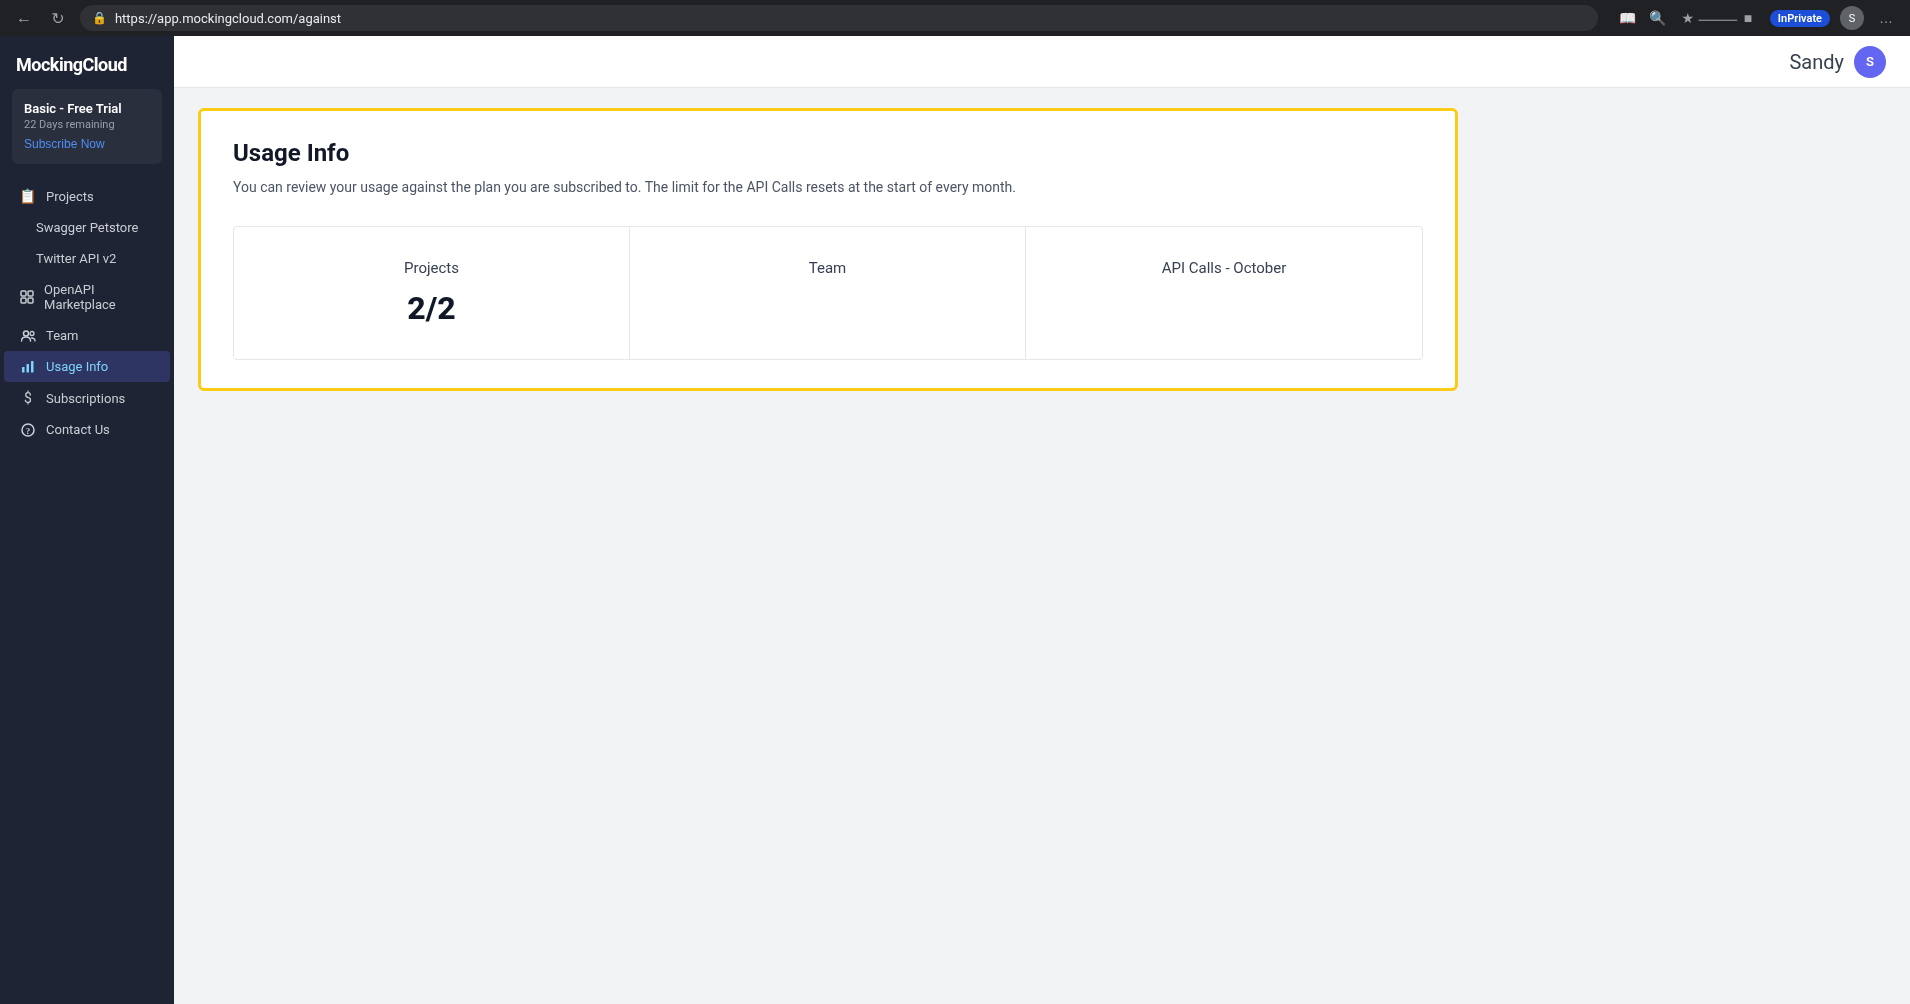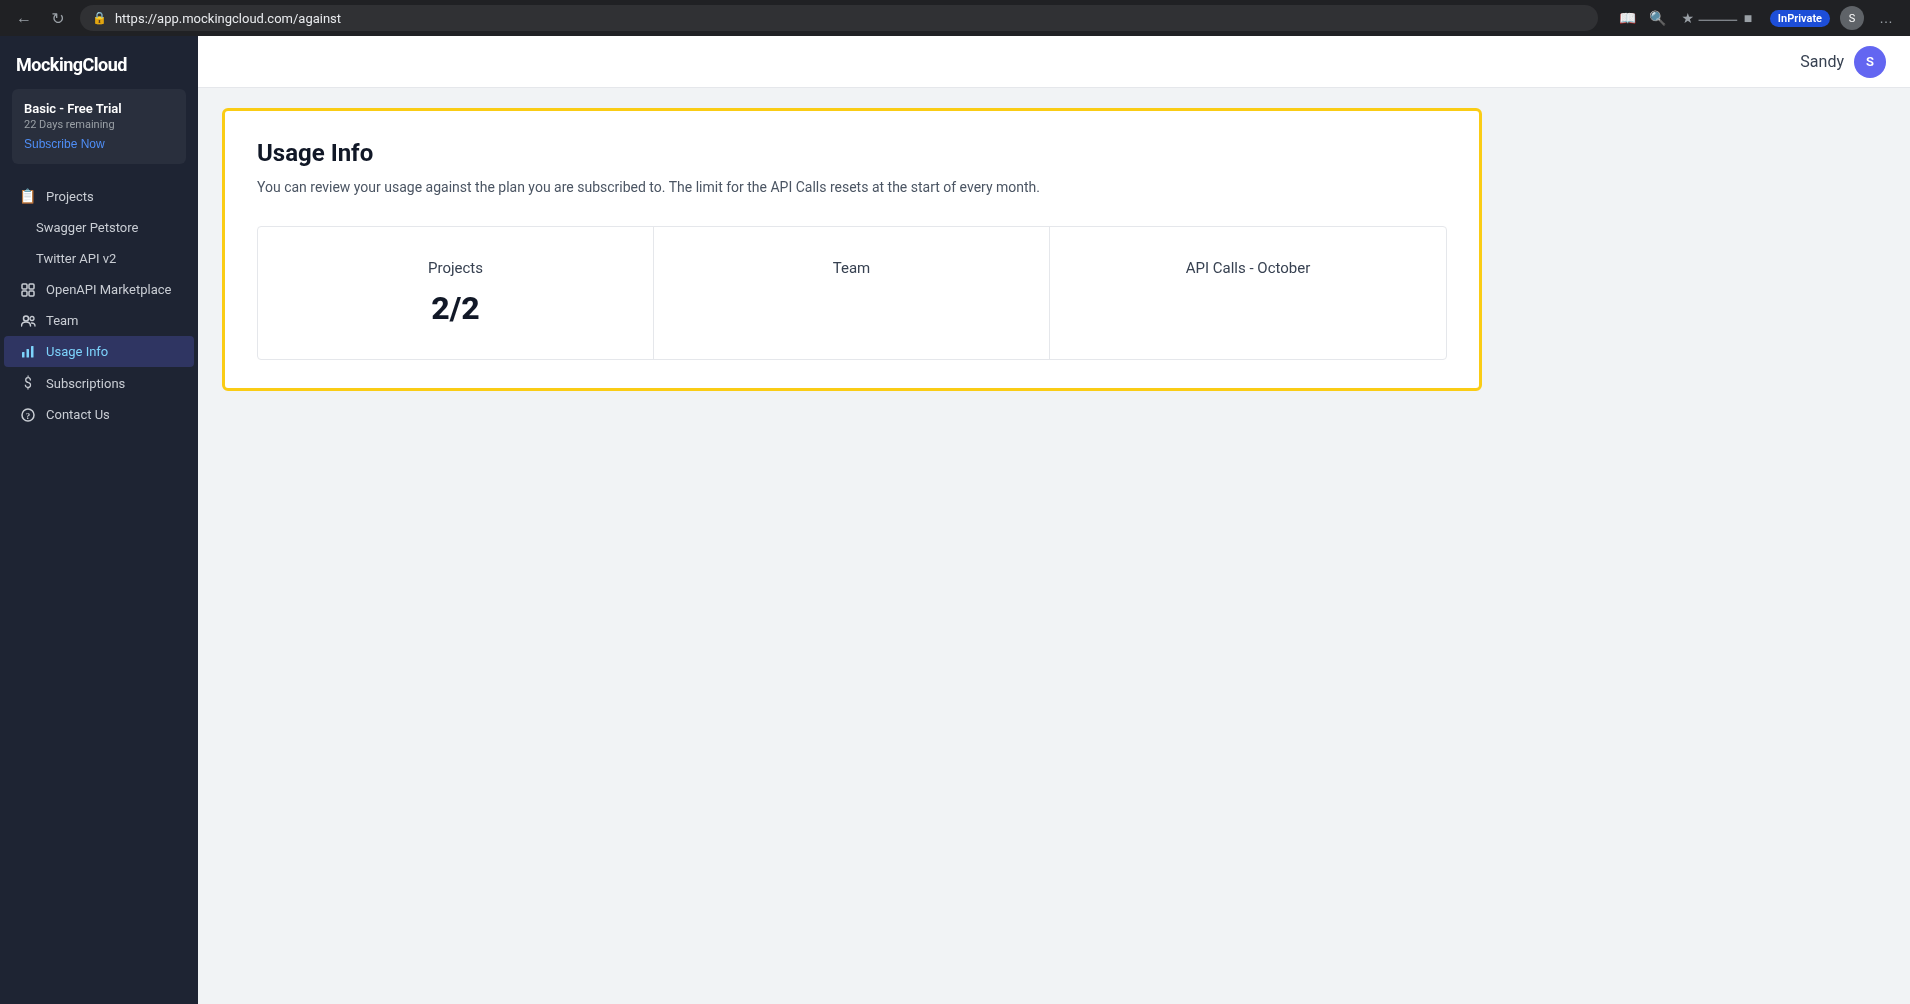--- a/index.html
+++ b/index.html
@@ -58,21 +58,21 @@
 
     
     .app {
       display: flex;
       flex: 1;
       overflow: hidden;
     }
 
     
     .sidebar {
-      width: 198px;
+      width: 174px;
       background: #1e2433;
       color: white;
       display: flex;
       flex-direction: column;
       flex-shrink: 0;
       overflow-y: auto;
     }
     .sidebar-logo {
       padding: 18px 16px 14px;
       font-size: 18px;
@@ -137,21 +137,21 @@
       justify-content: flex-end;
       padding: 0 24px;
       border-bottom: 1px solid #e5e7eb;
       flex-shrink: 0;
     }
     .user-info {
       display: flex;
       align-items: center;
       gap: 10px;
     }
-    .user-name { font-size: 16px; color: #374151; }
+    .user-name { font-size: 20px; color: #374151; }
     .user-avatar {
       width: 32px; height: 32px;
       border-radius: 50%;
       background: #6366f1;
       display: flex;align-items:center;justify-content:center;
       color: white; font-size: 13px; font-weight: 600;
     }
 
     .content {
       padding: 20px 24px;

